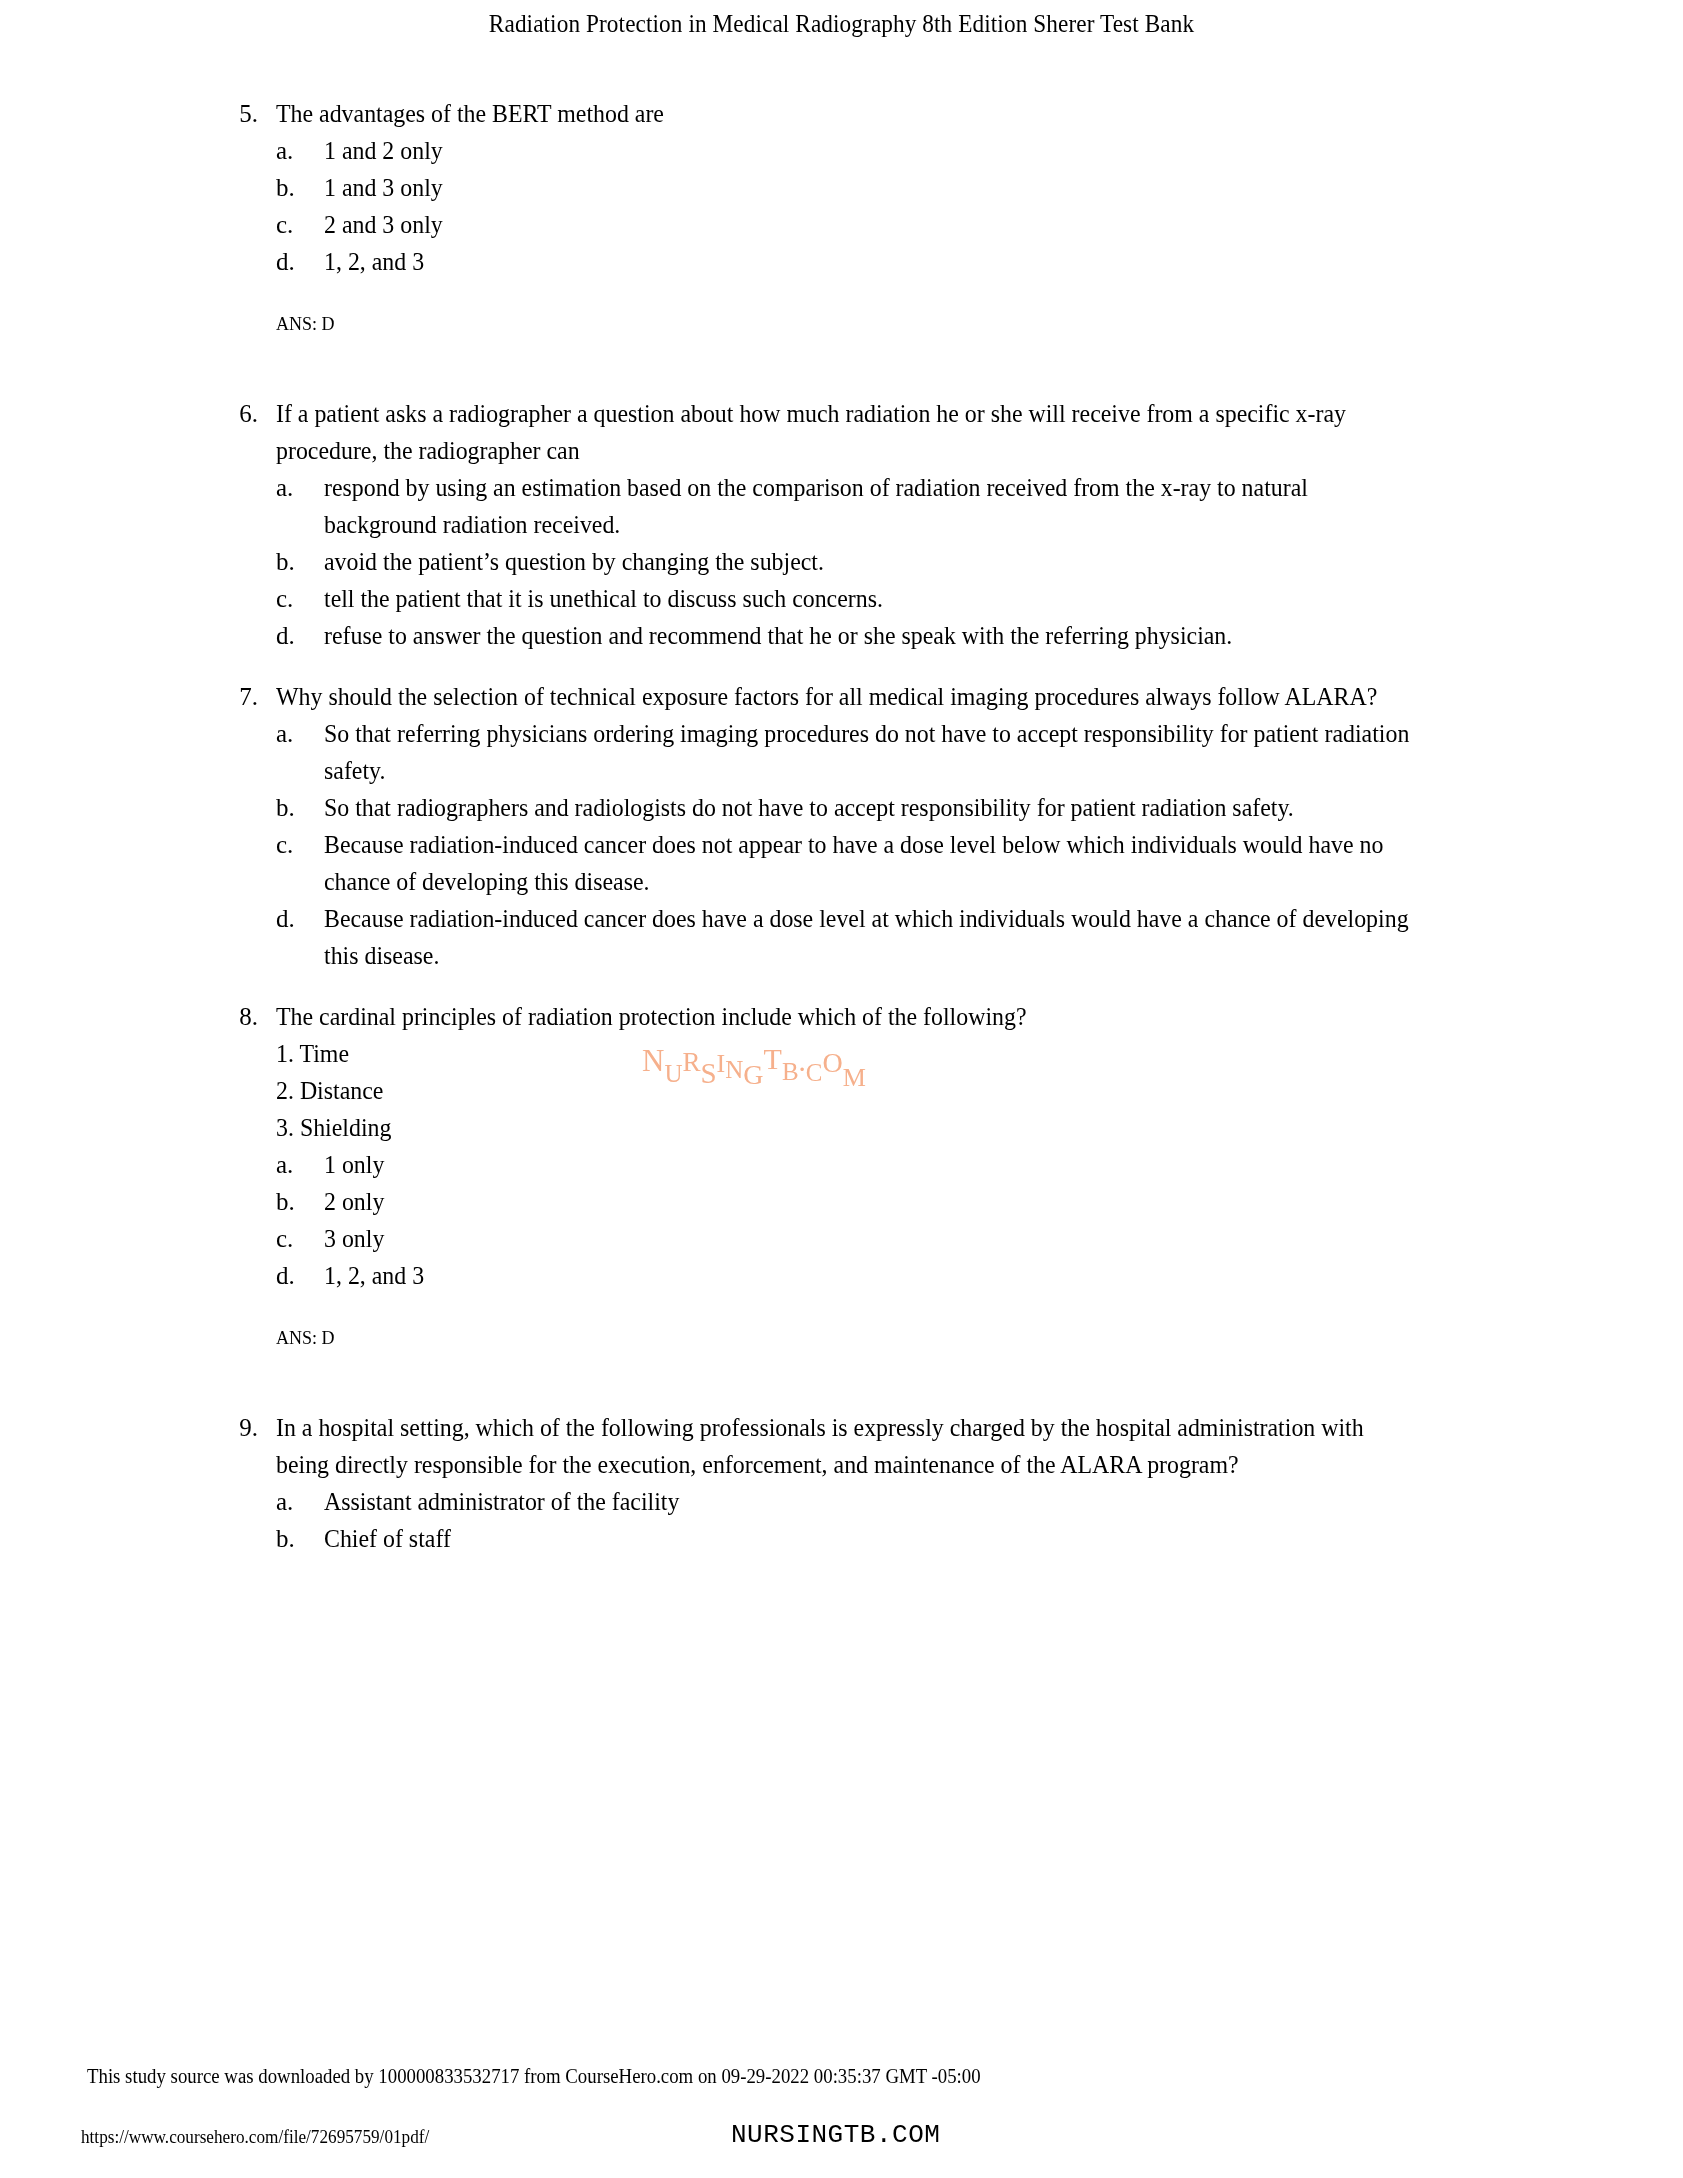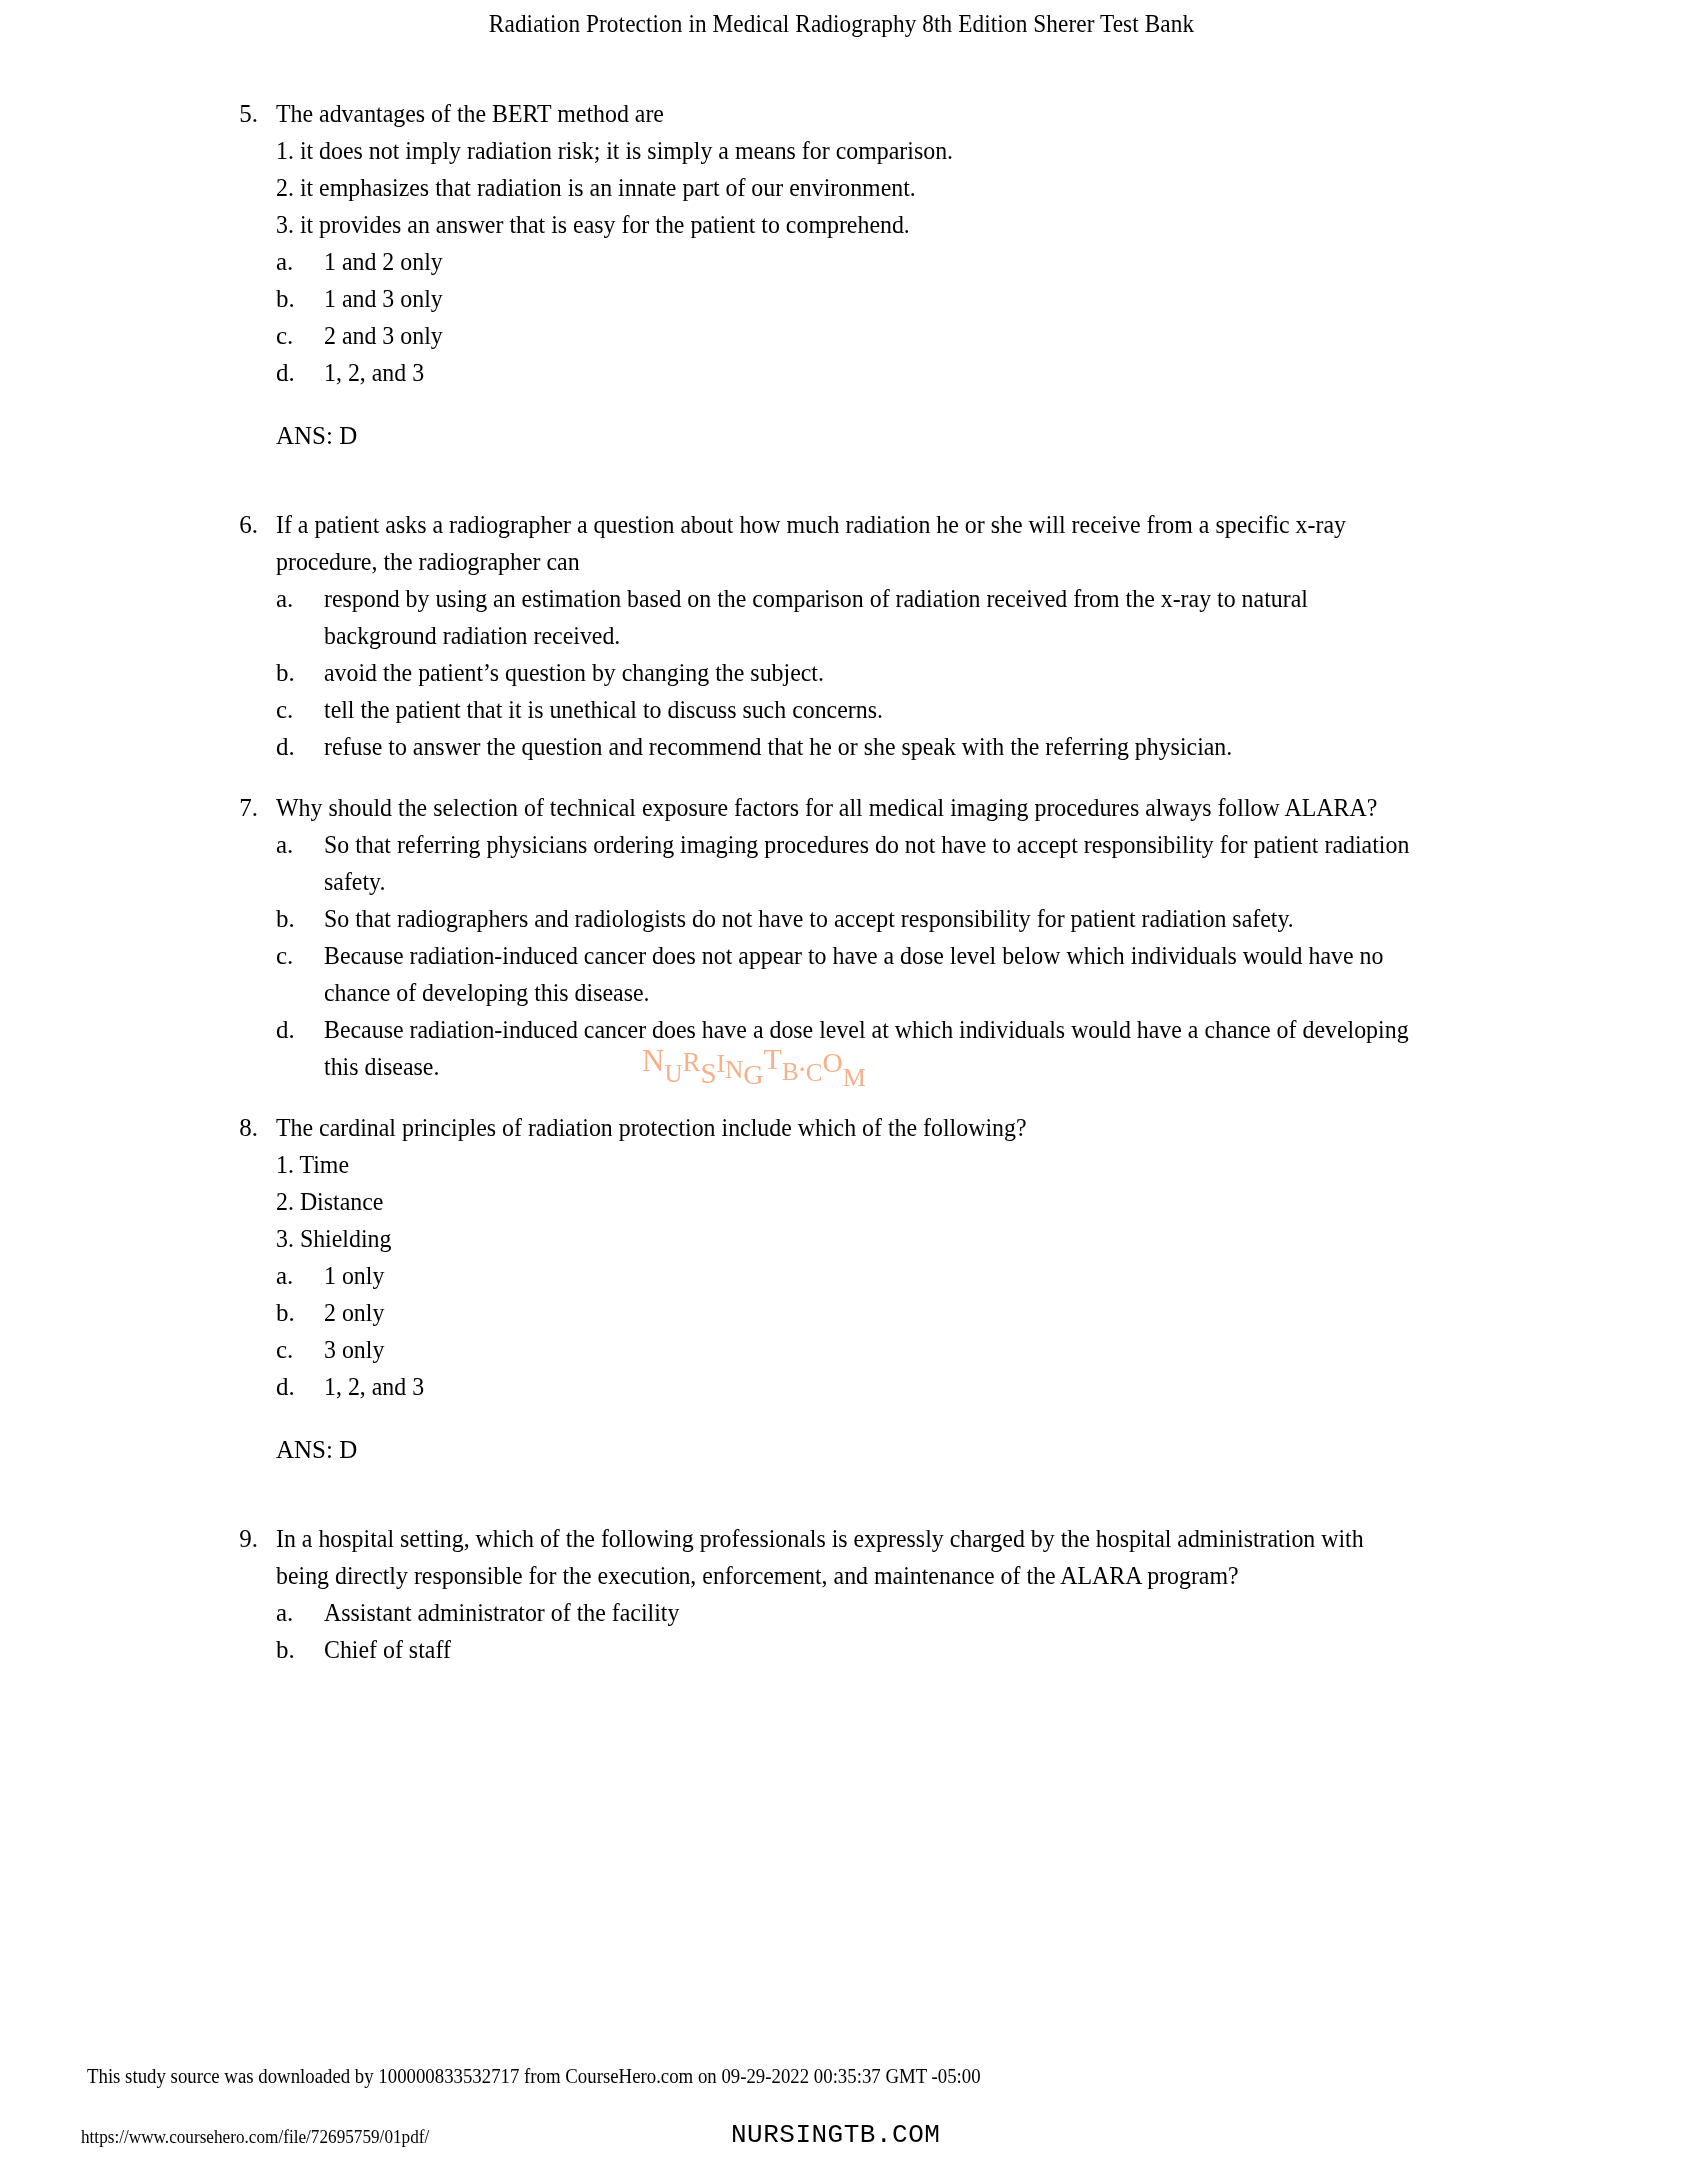--- a/index.html
+++ b/index.html
@@ -104,21 +104,21 @@
     flex: 1 1 auto;
     font-size: 25px;
     line-height: 37px;
     transform: scaleX(0.955);
     transform-origin: left top;
     width: 104.7%;
   }
 
   .ans-line {
     margin-left: 50px;
-    font-size: 25px;
+    font-size: 18px;
     line-height: 37px;
     padding-top: 26px;
     padding-bottom: 28px;
   }
 
   .q-spacer { height: 24px; }
 
   
   .watermark {
     position: absolute;
@@ -189,25 +189,20 @@
 
   <div class="doc-header">Radiation Protection in Medical Radiography 8th Edition Sherer Test Bank</div>
 
   <div class="content">
 
   <div class="q-block">
         <div class="q-row">
           <div class="q-num">5.</div>
           <div class="q-stem">The advantages of the BERT method are</div>
         </div>
-        <div class="sub-list">
-          <div class="sub-item">1. it does not imply radiation risk; it is simply a means for comparison.</div>
-          <div class="sub-item">2. it emphasizes that radiation is an innate part of our environment.</div>
-          <div class="sub-item">3. it provides an answer that is easy for the patient to comprehend.</div>
-        </div>
         <div class="opt-list">
           <div class="opt-row">
             <div class="opt-letter">a.</div>
             <div class="opt-text">1 and 2 only</div>
           </div>
           <div class="opt-row">
             <div class="opt-letter">b.</div>
             <div class="opt-text">1 and 3 only</div>
           </div>
           <div class="opt-row">

